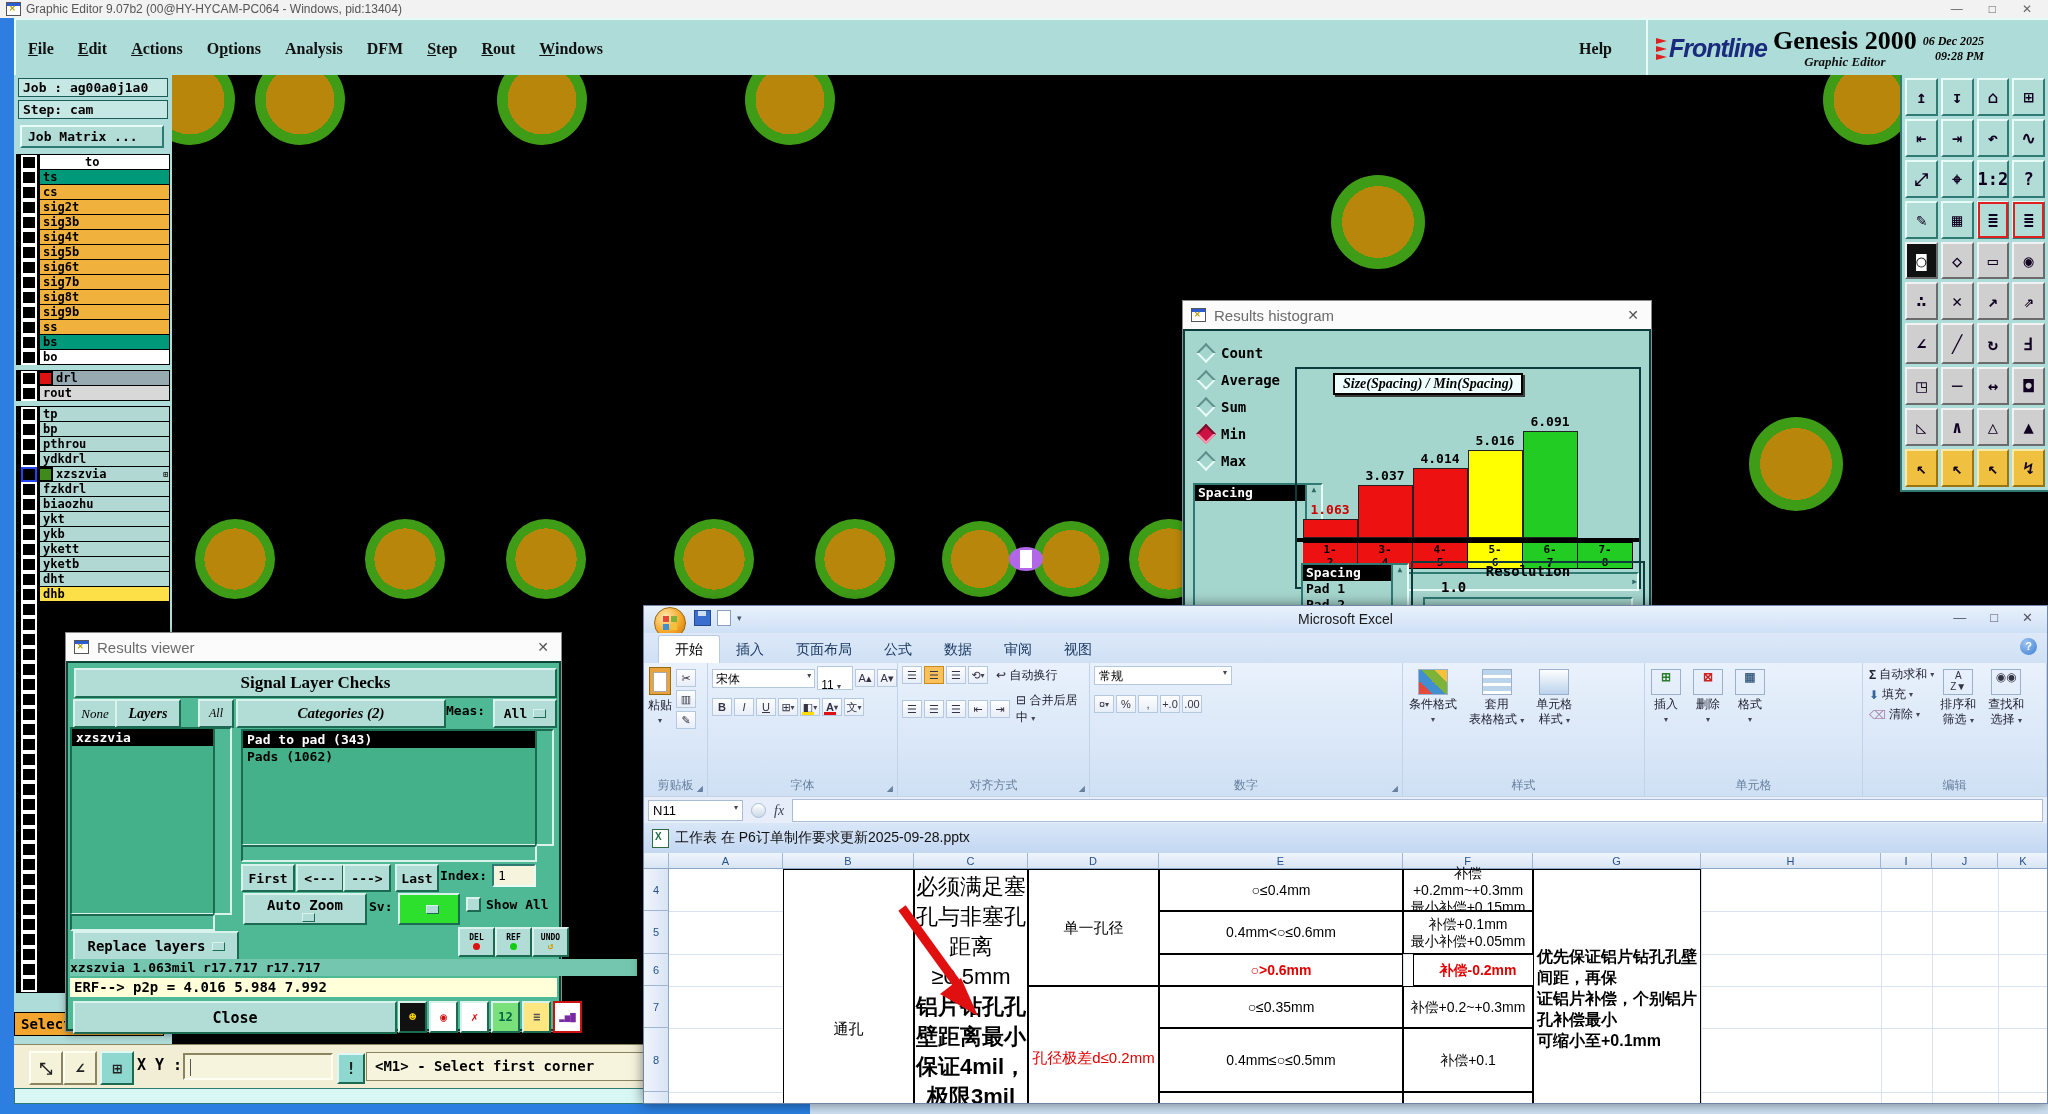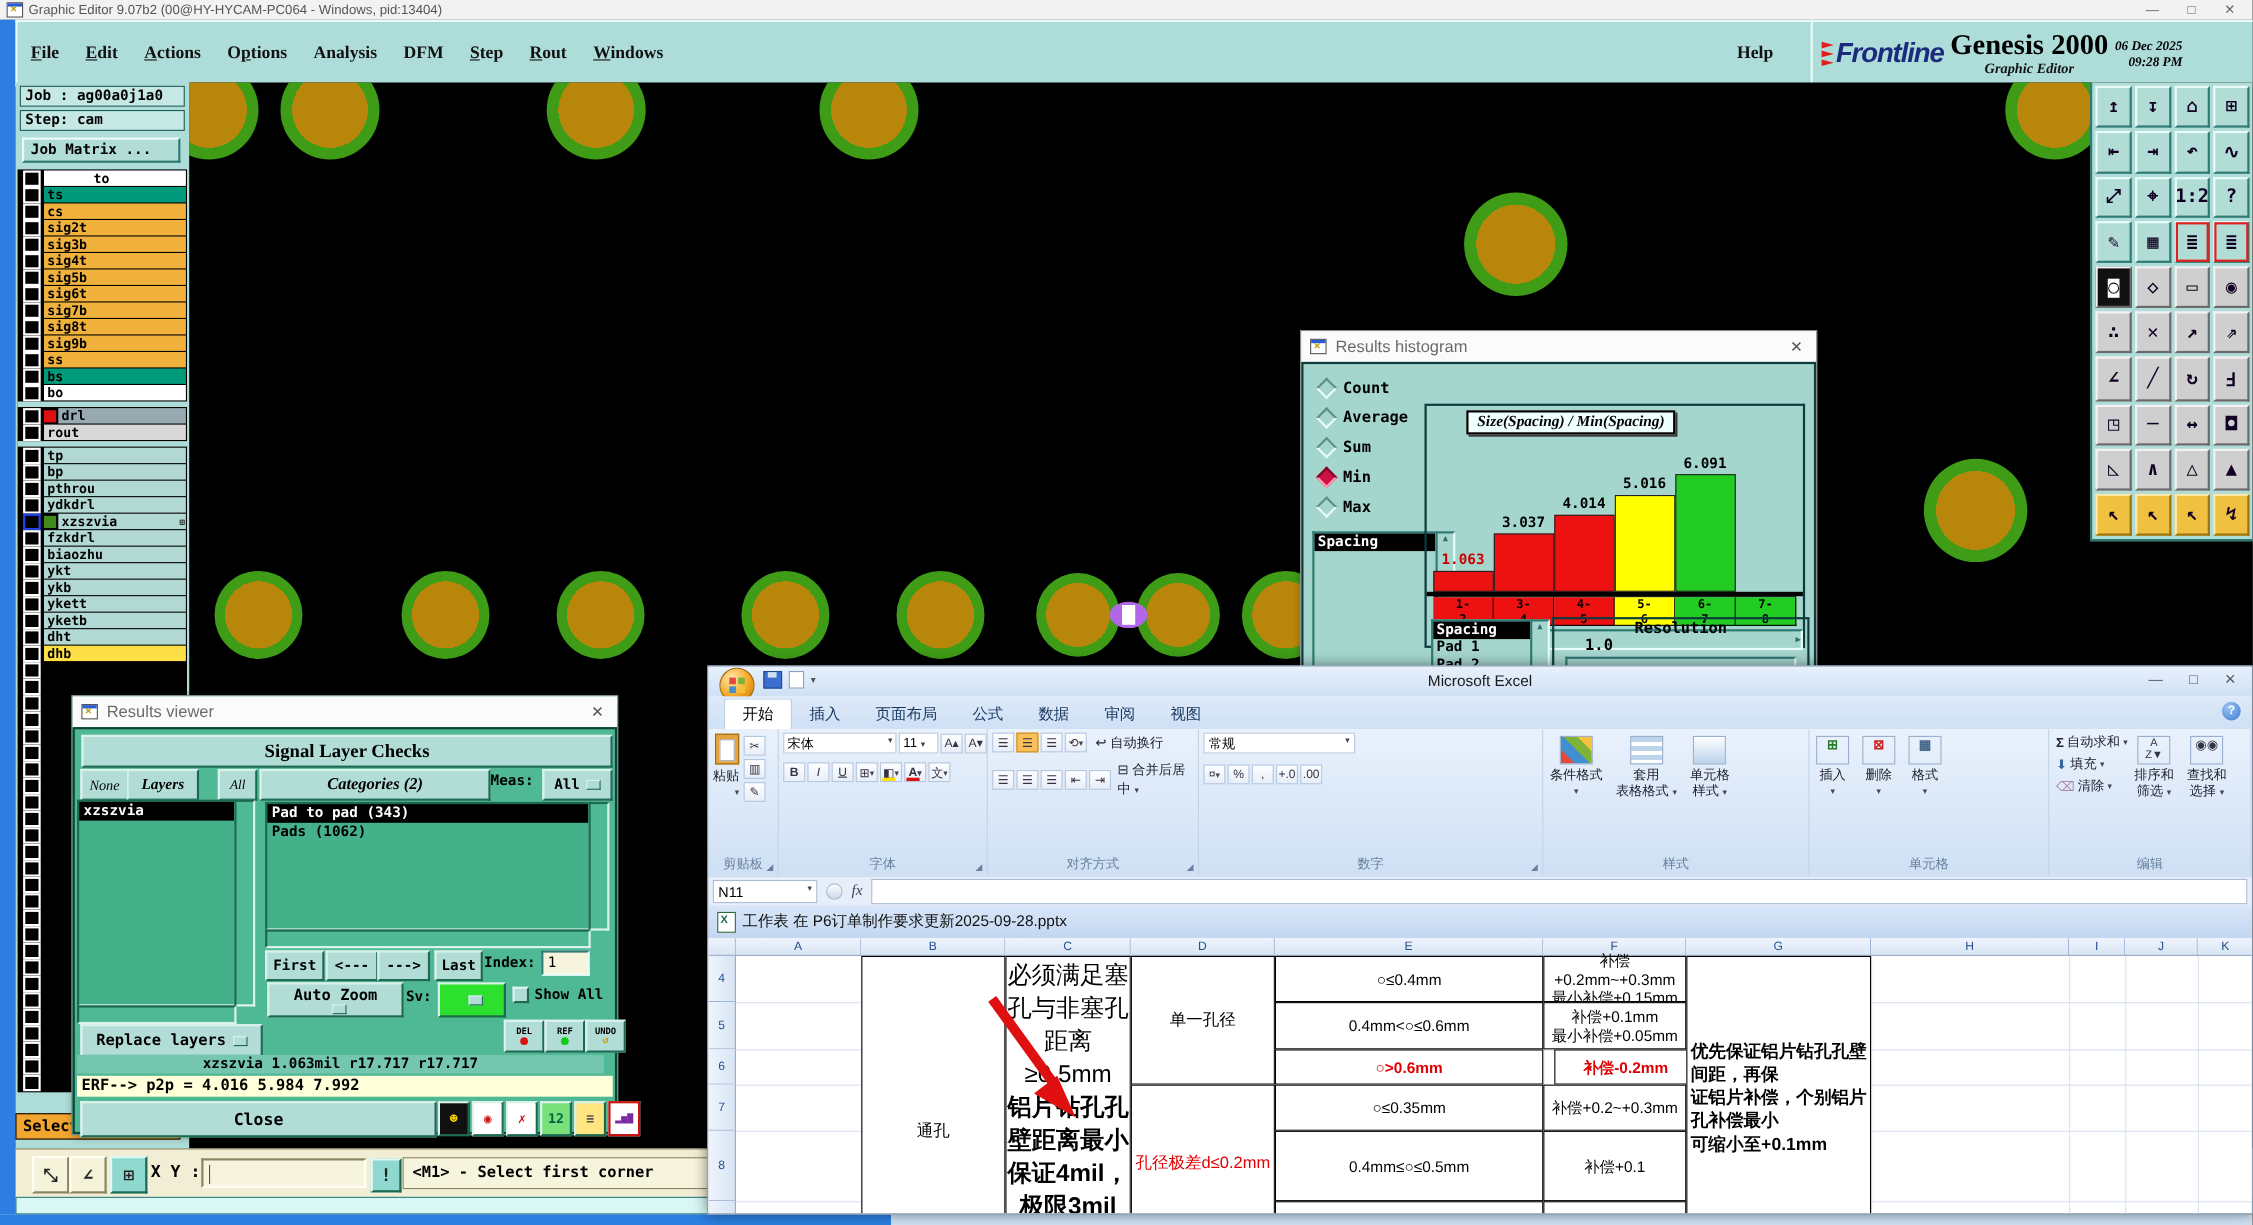--- a/index.html
+++ b/index.html
@@ -140,29 +140,29 @@
   .qat-doc{width:12px;height:14px;background:#fff;border:1px solid #8aa0c0;}
   #xl-controls{position:absolute;right:14px;top:4px;display:flex;gap:24px;color:#556;font-size:13px;}
   #xl-tabs{position:absolute;left:0;top:27px;width:100%;height:30px;background:linear-gradient(#dde9f9,#cfe0f5);display:flex;align-items:flex-end;padding-left:14px;box-sizing:border-box;}
   .xtab{padding:5px 16px 4px 16px;font-size:14px;color:#17365d;}
   .xtab.active{background:#fff;border:1px solid #b9cce4;border-bottom:none;border-radius:3px 3px 0 0;color:#000;}
   #xl-help{position:absolute;right:10px;top:32px;width:17px;height:17px;border-radius:50%;background:radial-gradient(circle at 35% 30%,#9cc4f0,#3b7cd4);color:#fff;font-size:11px;font-weight:bold;text-align:center;line-height:17px;}
   #xl-ribbon{position:absolute;left:0;top:57px;width:100%;height:133px;background:linear-gradient(#e9f1fc,#dbe8f8 55%,#cfe0f4);display:flex;}
   .rgroup{position:relative;height:133px;border-right:1px solid #c2d3e8;box-sizing:border-box;flex:none;}
   .rtitle{position:absolute;bottom:2px;left:0;right:0;text-align:center;font-size:12px;color:#67809f;}
   .rlaunch{position:absolute;bottom:3px;right:4px;font-size:8px;color:#67809f;}
-  .rbig{display:inline-flex;flex-direction:column;align-items:flex-end;font-size:12px;color:#223;gap:2px;padding:4px 4px;}
+  .rbig{display:inline-flex;flex-direction:column;align-items:center;font-size:12px;color:#223;gap:2px;padding:4px 4px;}
   .rsm{display:inline-flex;align-items:center;justify-content:center;border:1px solid #b6c8e0;background:linear-gradient(#fdfefe,#e8eef8);
        font-size:11px;color:#334;height:18px;min-width:20px;box-sizing:border-box;}
   .rrow{display:flex;align-items:center;gap:2px;margin:3px 0 0 4px;}
   .dd{font-size:8px;color:#445;}
   .clip-ic{width:20px;height:26px;background:#e8a33c;border:1px solid #9a6a10;position:relative;}
   .clip-ic::after{content:"";position:absolute;left:3px;top:4px;width:12px;height:18px;background:#fff;border:1px solid #aaa;}
   .fontbox{width:104px;height:19px;background:#fff;border:1px solid #b6c8e0;font-size:12px;padding:1px 3px;box-sizing:border-box;color:#000;}
-  .sizebox{width:36px;height:19px;background:#fff;border:1px solid #b6c8e0;font-size:12px;padding:1px 3px;box-sizing:border-box;color:#000;}
+  .sizebox{width:36px;height:19px;background:#fff;border:1px solid #b6c8e0;font-size:12px;padding:11px 3px;box-sizing:border-box;color:#000;}
   .ic-a-red{position:relative;font-weight:bold;} .ic-a-red::after{content:"";position:absolute;left:1px;bottom:0px;width:12px;height:3px;background:#d11;}
   .ic-fill{position:relative;} .ic-fill::after{content:"";position:absolute;left:1px;bottom:0;width:12px;height:3px;background:#fd0;}
   .alg.on{background:#f8c15c;border-color:#c98a20;}
   .numfmt{width:138px;height:19px;background:#fff;border:1px solid #b6c8e0;font-size:12px;padding:1px 4px;box-sizing:border-box;color:#000;display:flex;}
   .stybtn{display:inline-flex;flex-direction:column;align-items:center;font-size:12px;color:#223;padding:6px 6px 0 6px;line-height:15px;}
   .styic{width:28px;height:24px;border:1px solid #9ab0cc;margin-bottom:2px;}
   .edrow{display:flex;align-items:center;font-size:12px;color:#223;margin:3px 0 0 6px;gap:3px;}
   #xl-formula{position:absolute;left:0;top:190px;width:100%;height:27px;background:#e7eefa;border-top:1px solid #c2d3e8;border-bottom:1px solid #aabdd6;display:flex;align-items:center;}
   #xl-namebox{width:95px;height:21px;background:#fff;border:1px solid #aabdd6;margin-left:4px;font-size:13px;padding:2px 4px;box-sizing:border-box;display:flex;color:#000;}
   #xl-fx{font-family:"Liberation Serif",serif;font-style:italic;font-size:14px;color:#445;margin:0 8px;}
@@ -712,21 +712,21 @@
         </div>
       <div class="abs mini-ic vbtn" style="left:427px;top:264px;">
           <span>REF</span>
           <span class="dot" style="background:#1c1;"></span>
         </div>
       <div class="abs mini-ic vbtn" style="left:464px;top:264px;">
           <span>UNDO</span>
           <span style="color:#c90;font-size:9px;">↺</span>
         </div>
 
-      <div class="abs" style="left:2px;top:296px;width:479px;height:17px;background:#74c6ae;text-align:center;font-weight:bold;font-size:13px;color:#000;line-height:17px;">xzszvia 1.063mil  r17.717  r17.717</div>
+      <div class="abs" style="left:2px;top:296px;width:567px;height:17px;background:#74c6ae;text-align:left;font-weight:bold;font-size:13px;color:#000;line-height:17px;">xzszvia 1.063mil  r17.717  r17.717</div>
       <div class="abs" style="left:2px;top:315px;width:487px;height:19px;background:#ffffd9;font-weight:bold;font-size:14px;color:#000;line-height:19px;padding-left:4px;box-sizing:border-box;">ERF--&gt; p2p = 4.016 5.984 7.992</div>
       <div class="abs vbtn" style="left:5px;top:338px;width:320px;height:29px;font-size:15px;">Close</div>
       <div class="abs" id="vw-icons" style="left:328px;top:338px;display:flex;">
           <span class="vic ik">☻</span>
           <span class="vic iw">◉</span>
           <span class="vic iw">✗</span>
           <span class="vic ig">12</span>
           <span class="vic iy">≡</span>
           <span class="vic ia">▂▅▇</span>
         </div>

